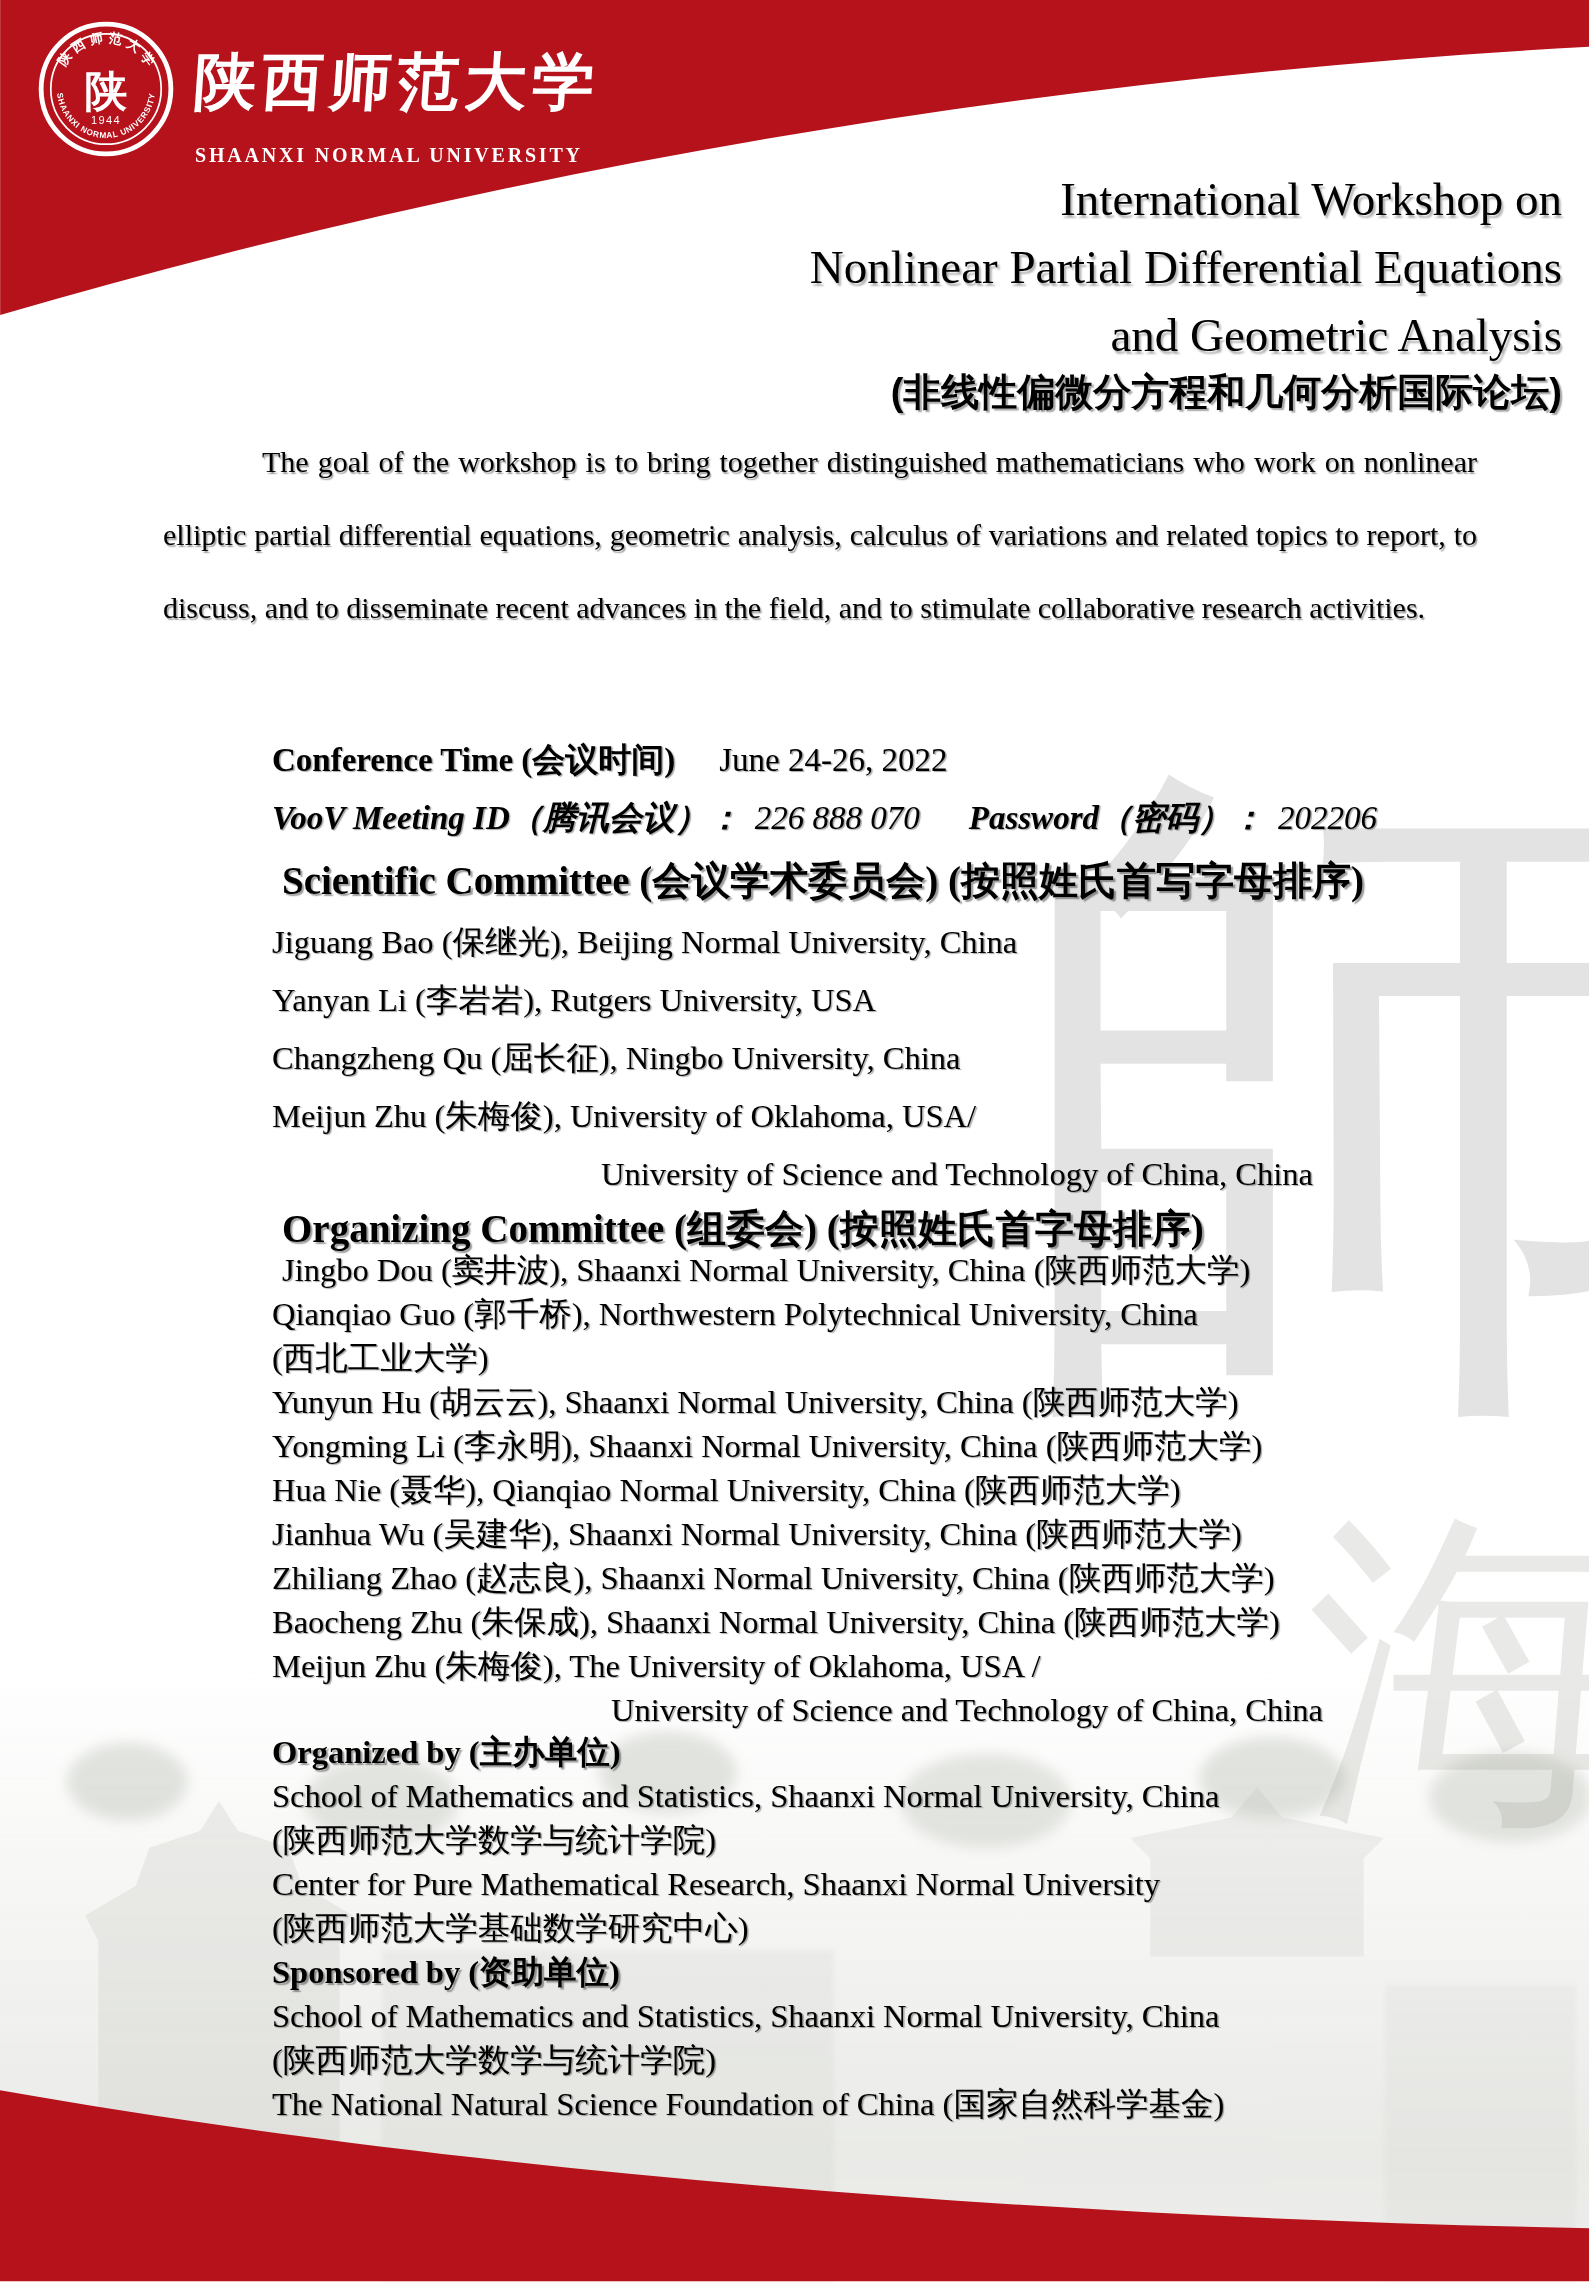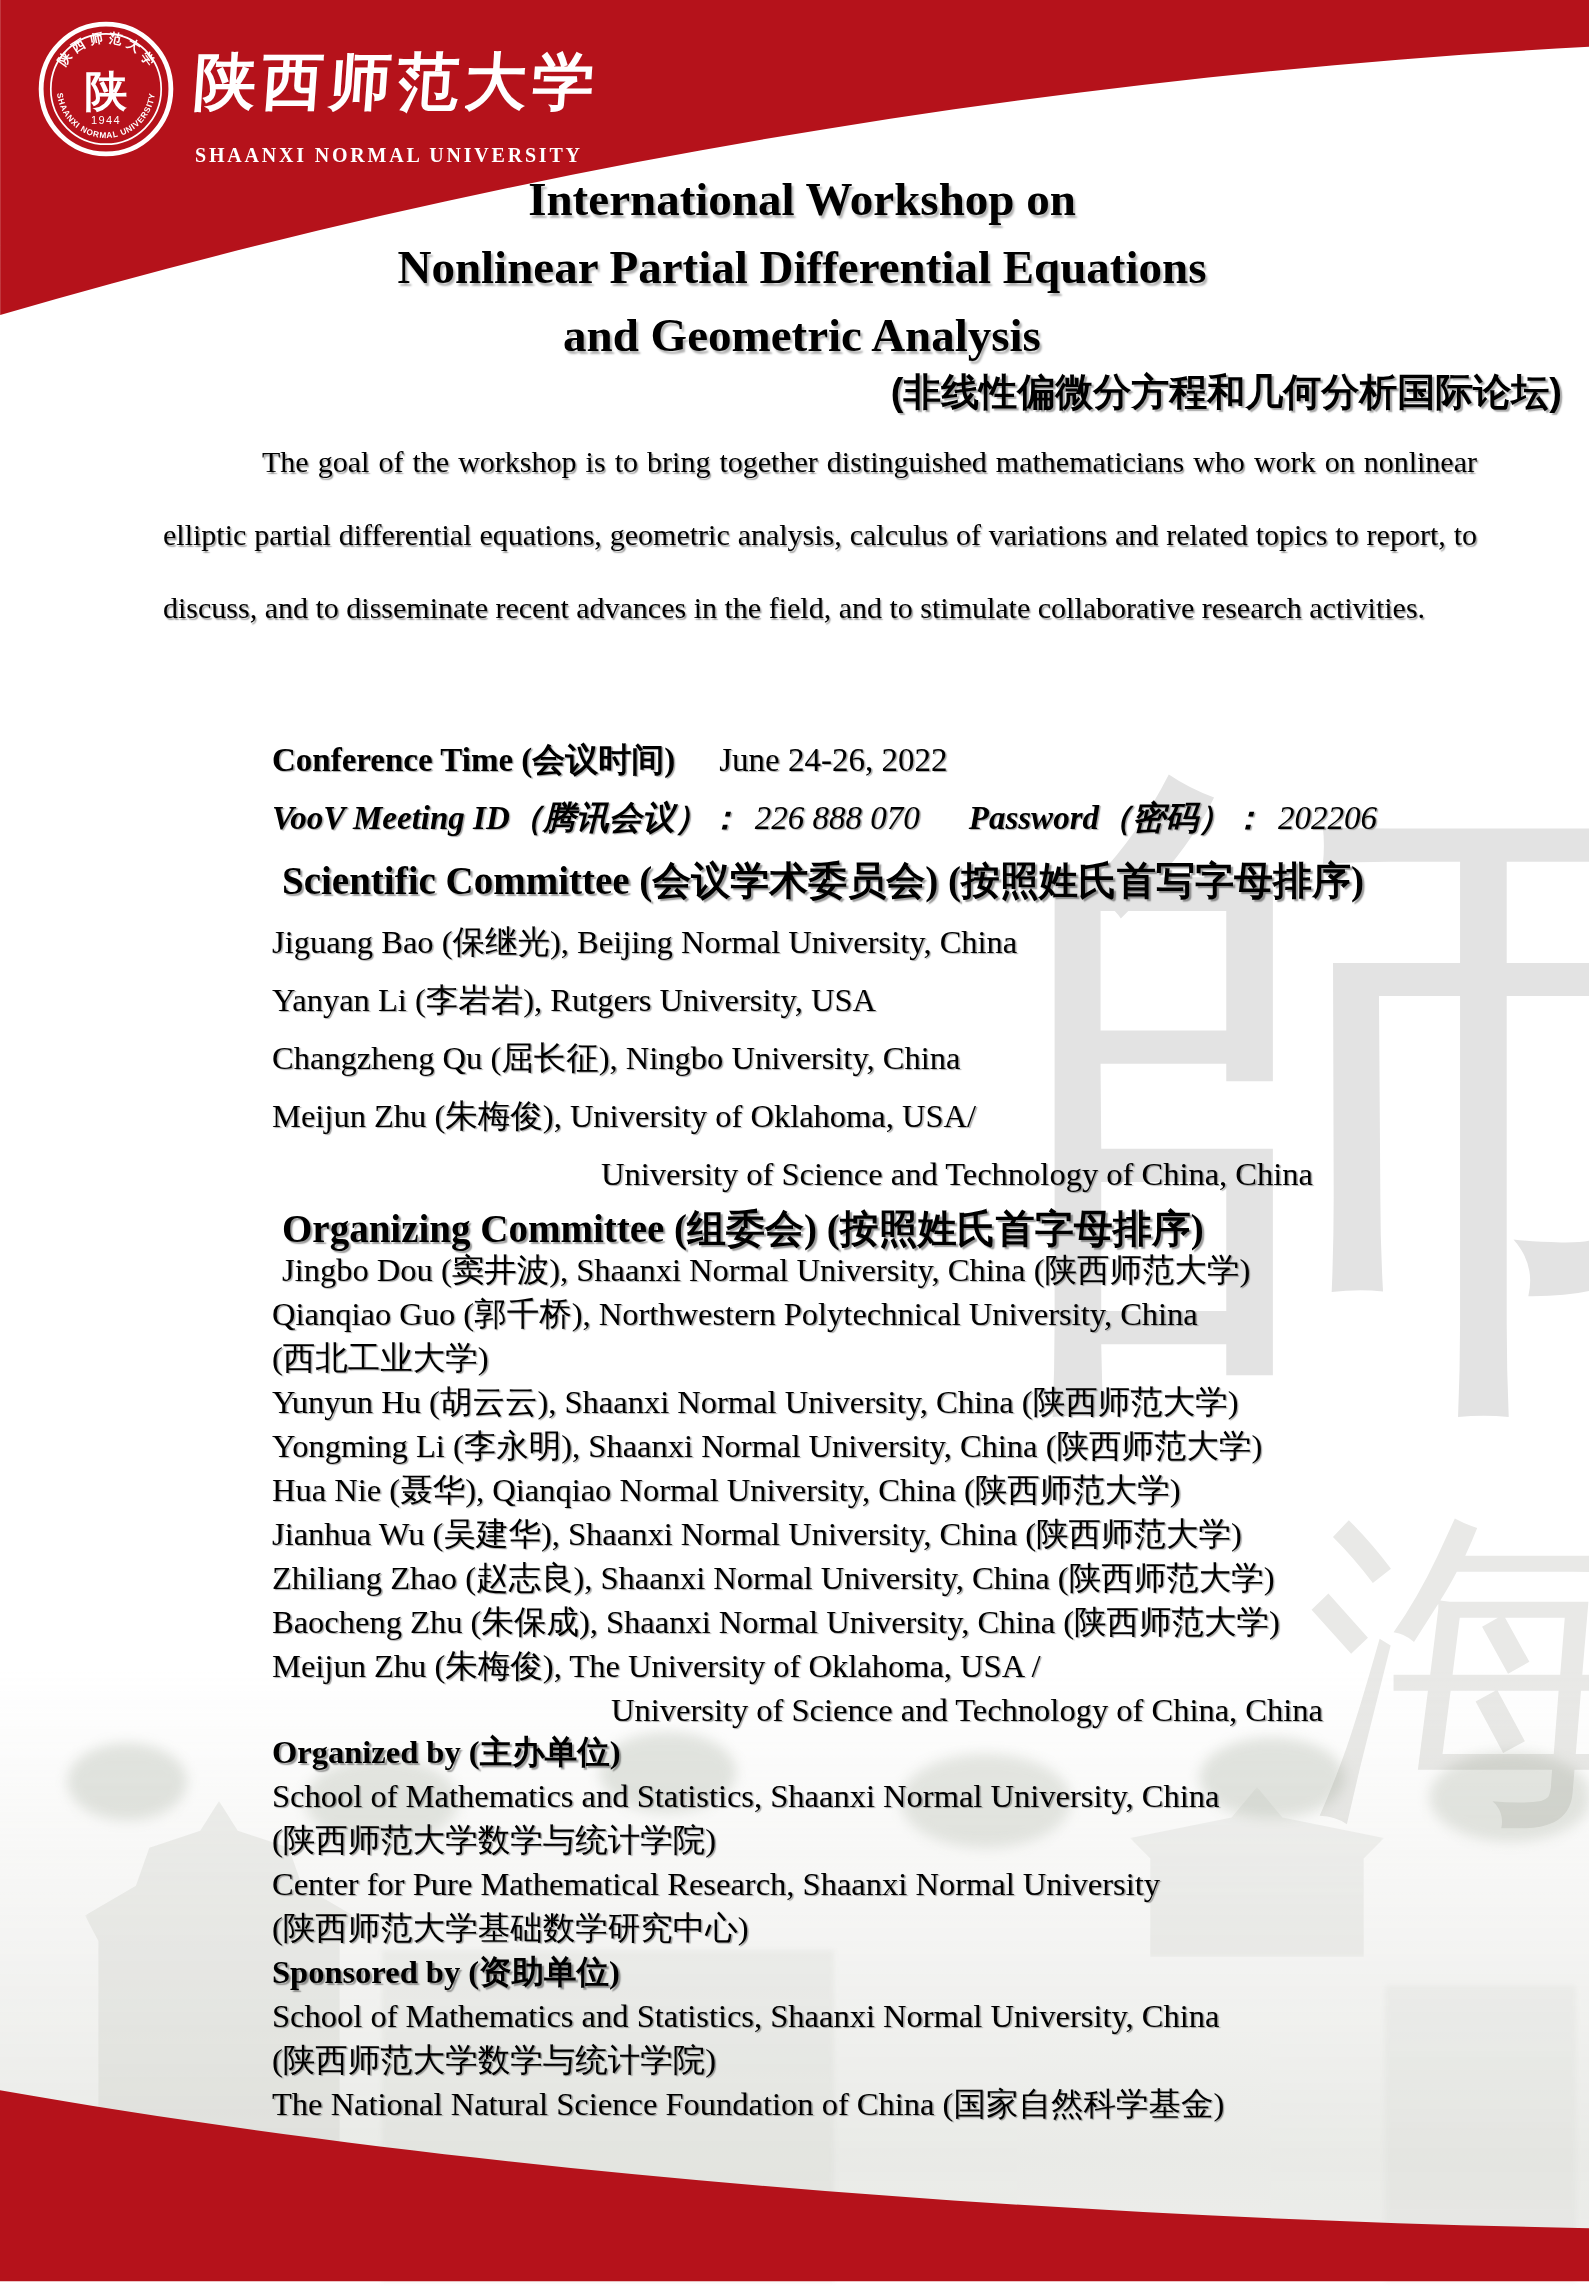--- a/index.html
+++ b/index.html
@@ -42,22 +42,22 @@
   .wm-trees{left:0;bottom:0;width:1590px;height:191px;opacity:.35;filter:blur(6.4px);
     background:
       radial-gradient(99px 64px at 8% 60%,#6d7a62 0 60%,transparent 61%),
       radial-gradient(127px 71px at 24% 70%,#76816a 0 60%,transparent 61%),
       radial-gradient(113px 67px at 42% 55%,#6f7c64 0 60%,transparent 61%),
       radial-gradient(141px 78px at 62% 70%,#7b866f 0 60%,transparent 61%),
       radial-gradient(120px 67px at 80% 58%,#6d7a62 0 60%,transparent 61%),
       radial-gradient(134px 74px at 95% 68%,#76816a 0 60%,transparent 61%);}
   
   .title-block{
-    position:absolute;left:42px;right:28px;top:165px;z-index:4;text-align:center;
-    font-size:47px;font-weight:bold;line-height:68px;white-space:nowrap;
+    position:absolute;left:42px;right:28px;top:165px;z-index:4;text-align:right;
+    font-size:47px;font-weight:normal;line-height:68px;white-space:nowrap;
     text-shadow:2.1px 2.8px 2.1px rgba(0,0,0,.30);
   }
   .subtitle{
     position:absolute;left:42px;right:28px;top:367px;z-index:4;text-align:right;
     font-family:"Liberation Sans","DejaVu Sans",sans-serif;
     font-size:38px;font-weight:bold;white-space:nowrap;
     text-shadow:2.1px 2.1px 1.4px rgba(0,0,0,.35);
   }
   .intro{
     position:absolute;left:163px;top:425px;width:1314px;z-index:4;

